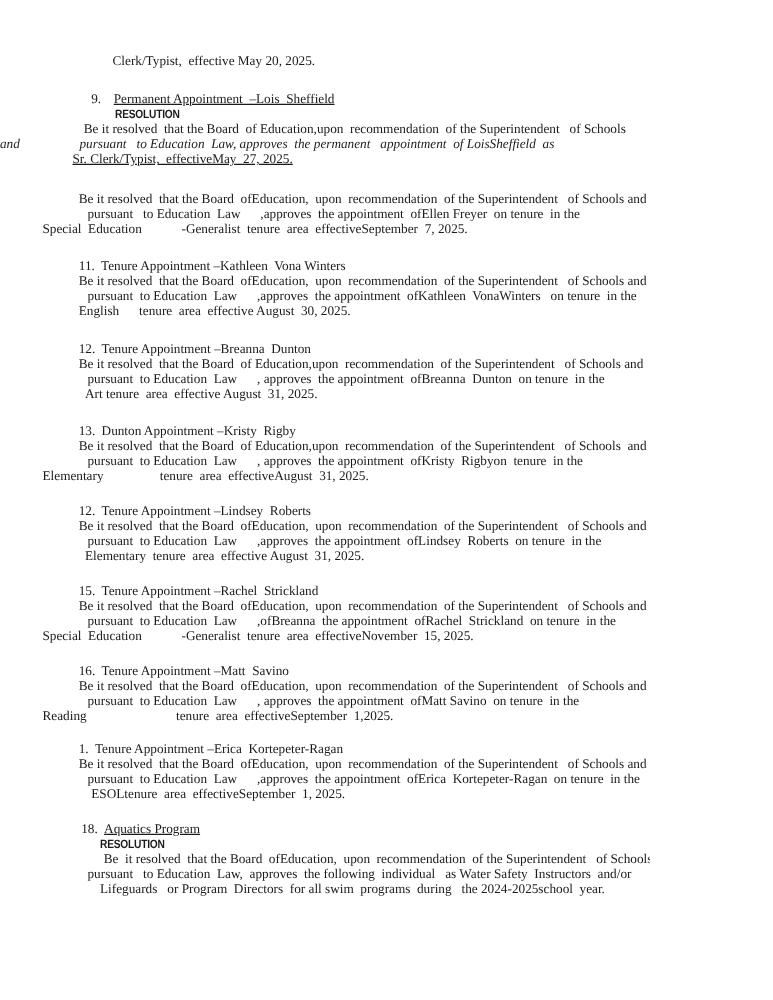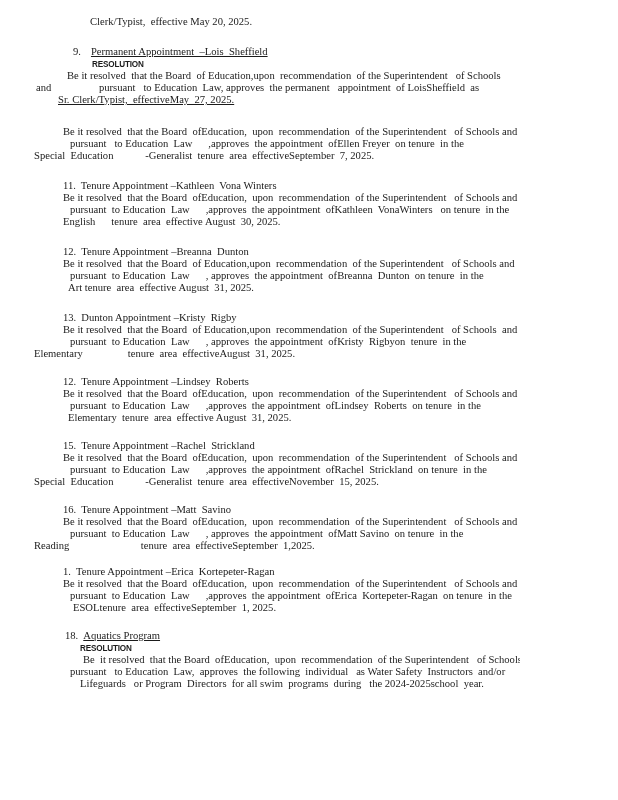--- a/index.html
+++ b/index.html
@@ -2,42 +2,42 @@
 <html><head>
 <meta charset="utf-8">
 <style>
   html,body{margin:0;padding:0;background:#ffffff;}
   .page{
     position:relative;
     width:520px;height:800px;
     background:#ffffff;
     overflow:hidden;
     box-sizing:border-box;
-    padding-top:16px;
+    padding-top:44px;
     font-family:"Liberation Serif","DejaVu Serif",serif;
     font-size:10.6px;
     line-height:12px;
     color:#1b1b1b;
   }
   .ln{white-space:pre;}
   .u{text-decoration:underline;}
   .num{padding-right:5px;}
   .num9{padding-right:10px;}
   .res{
     font-family:"Liberation Sans","DejaVu Sans",sans-serif;
     font-weight:700;
     font-size:9.6px;
     letter-spacing:-0.2px;
     transform:scaleX(0.85);
     transform-origin:0 50%;
   }
   
   .mTop{margin-left:90px;}
   .mHang{margin-left:34px;font-family:Liberation Serif, serif;}
-  .mAnd{margin-left:36px;}
+  .mAnd{font-style:italic;}
   .mH9{margin-left:73px;}
   .mR9{margin-left:92px;}
   .mB9{margin-left:67px;}
   .mSr{margin-left:58px;text-decoration:underline;}
   .mH{margin-left:63px;}
   .mB1{margin-left:63px;}
   .mB2{margin-left:70px;}
   .mB3{margin-left:68px;}
   .mEng{margin-left:63px;}
   .mEsol{margin-left:73px;}
@@ -104,21 +104,21 @@
   <section class="it14">
     <div class="ln mH"><span class="num">12.</span><span>Tenure Appointment –Lindsey  Roberts</span></div>
     <div class="ln mB1">Be it resolved  that the Board  ofEducation,  upon  recommendation  of the Superintendent   of Schools and</div>
     <div class="ln mB2">pursuant  to Education  Law      ,approves  the appointment  ofLindsey  Roberts  on tenure  in the</div>
     <div class="ln mB3">Elementary  tenure  area  effective August  31, 2025.</div>
   </section>
 
   <section class="it15">
     <div class="ln mH"><span class="num">15.</span><span>Tenure Appointment –Rachel  Strickland</span></div>
     <div class="ln mB1">Be it resolved  that the Board  ofEducation,  upon  recommendation  of the Superintendent   of Schools and</div>
-    <div class="ln mB2">pursuant  to Education  Law      ,approves  the appointment  ofRachel  Strickland  on tenure  in the</div>
+    <div class="ln mB2">pursuant  to Education  Law      ,ofBreanna  the appointment  ofRachel  Strickland  on tenure  in the</div>
     <div class="ln mHang">Special  Education            -Generalist  tenure  area  effectiveNovember  15, 2025.</div>
   </section>
 
   <section class="it16">
     <div class="ln mH"><span class="num">16.</span><span>Tenure Appointment –Matt  Savino</span></div>
     <div class="ln mB1">Be it resolved  that the Board  ofEducation,  upon  recommendation  of the Superintendent   of Schools and</div>
     <div class="ln mB2">pursuant  to Education  Law      , approves  the appointment  ofMatt Savino  on tenure  in the</div>
     <div class="ln mHang">Reading                           tenure  area  effectiveSeptember  1,2025.</div>
   </section>
 

